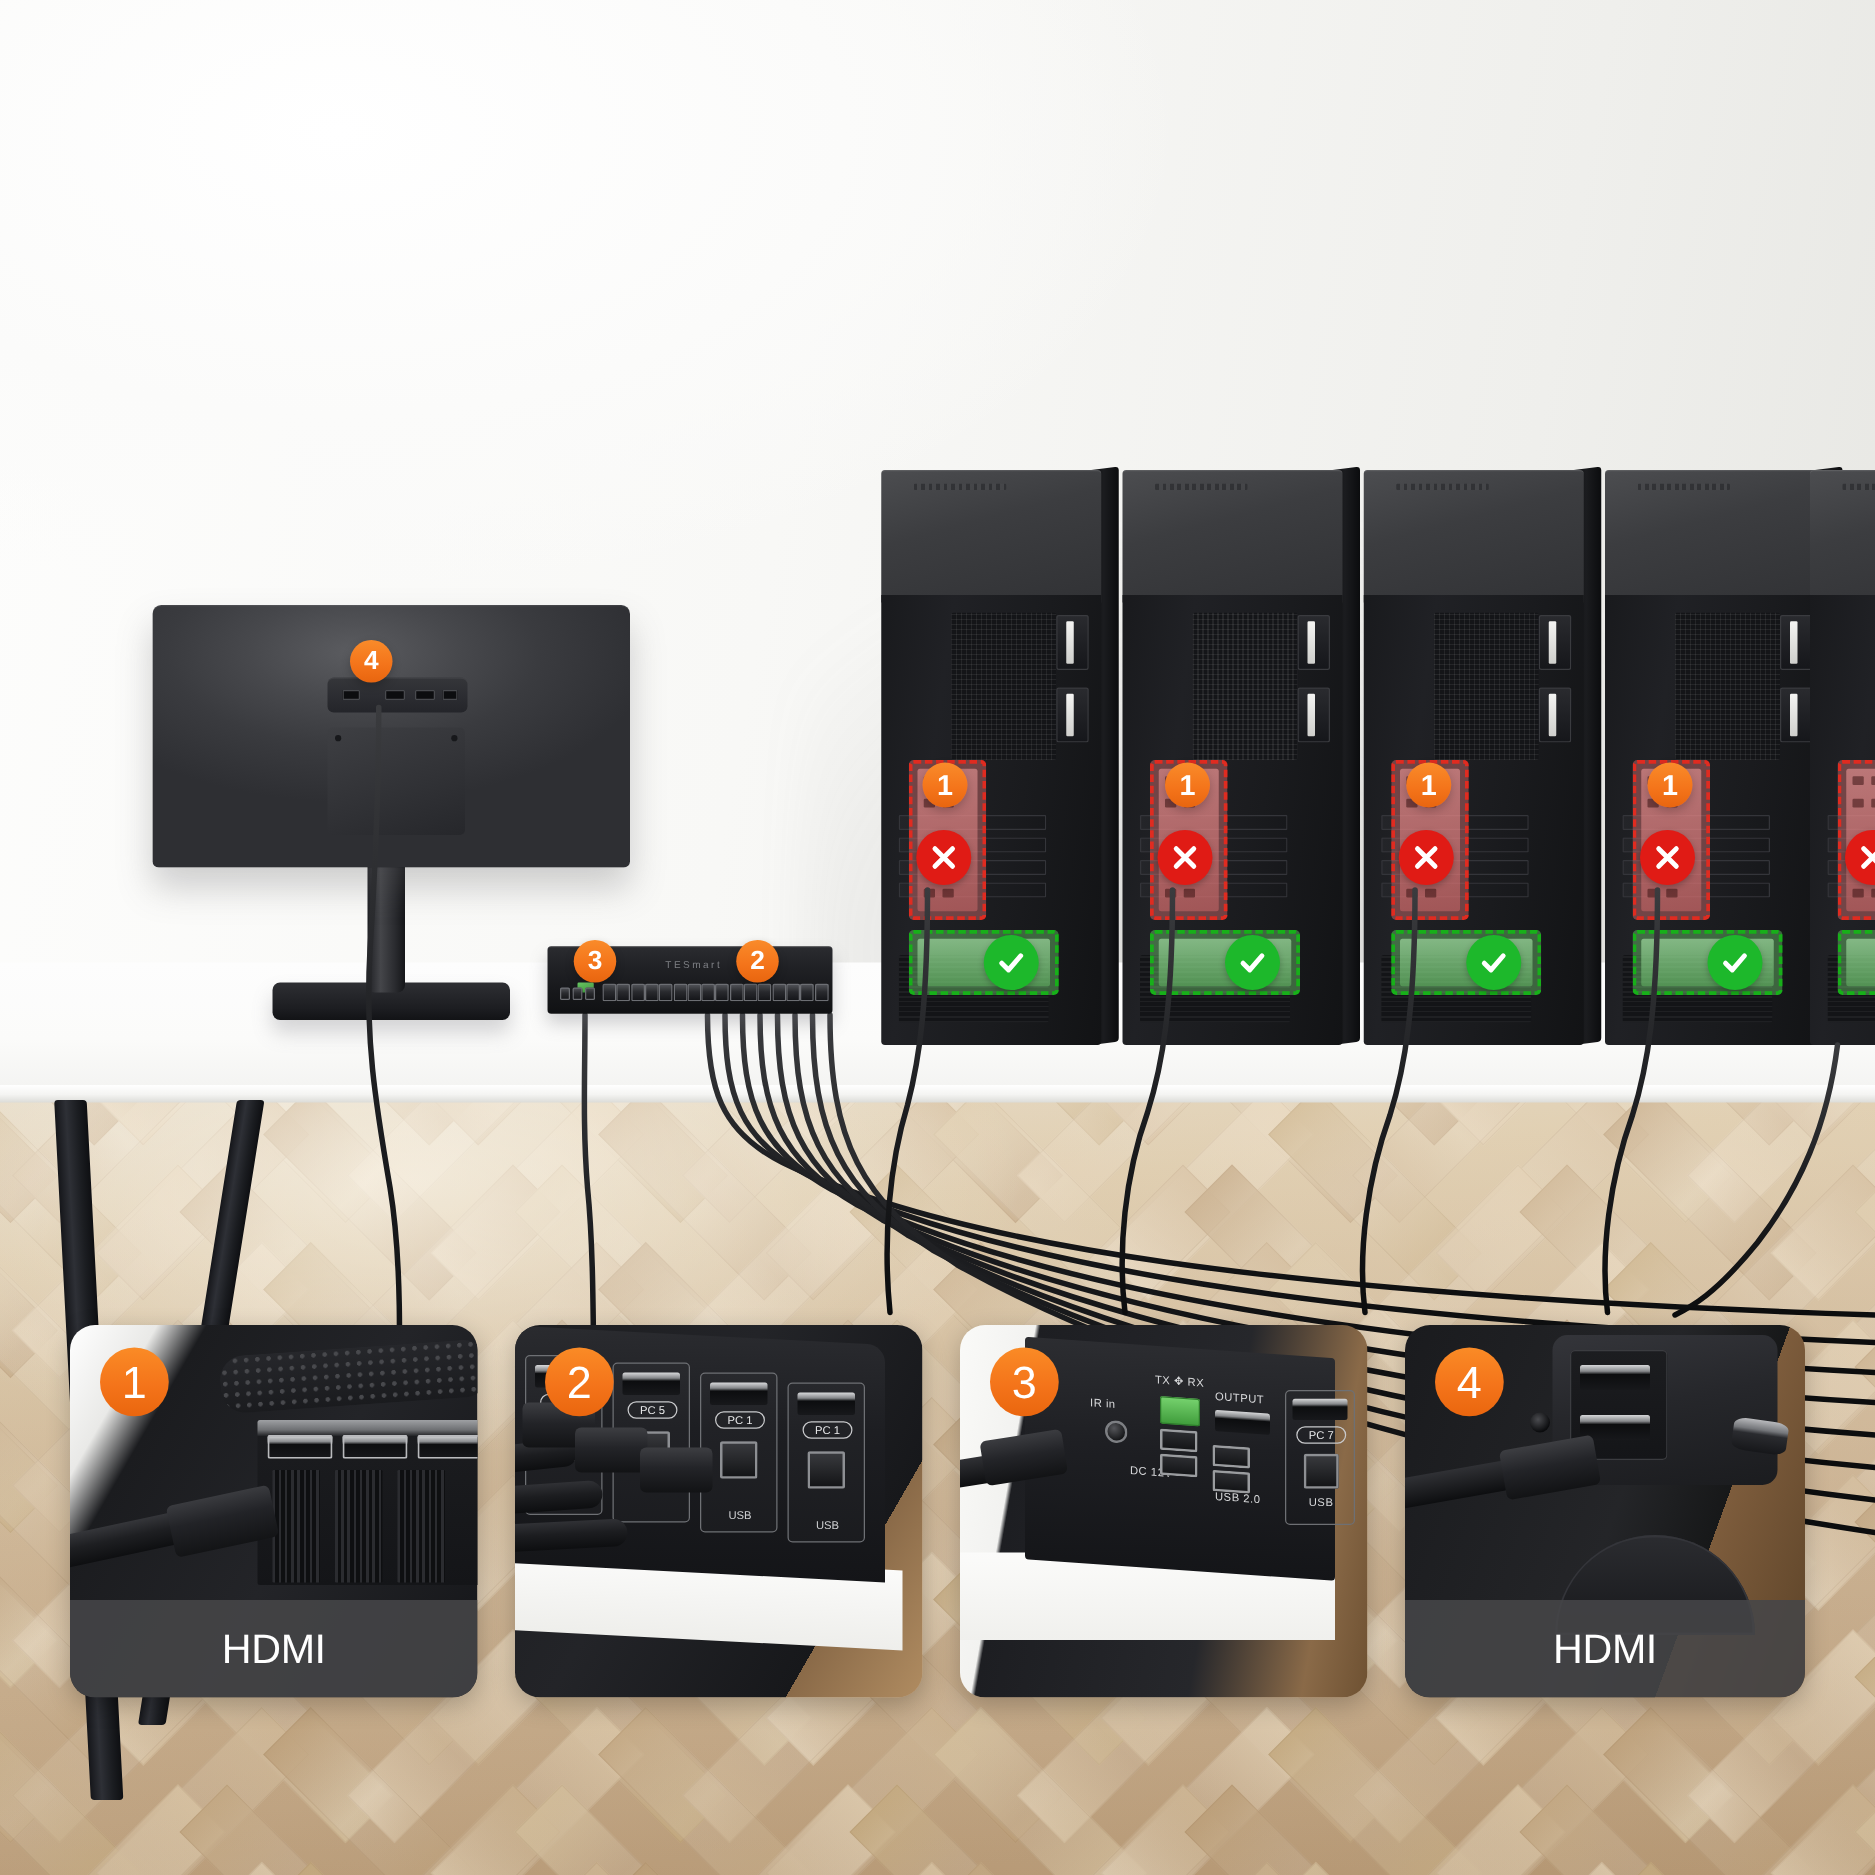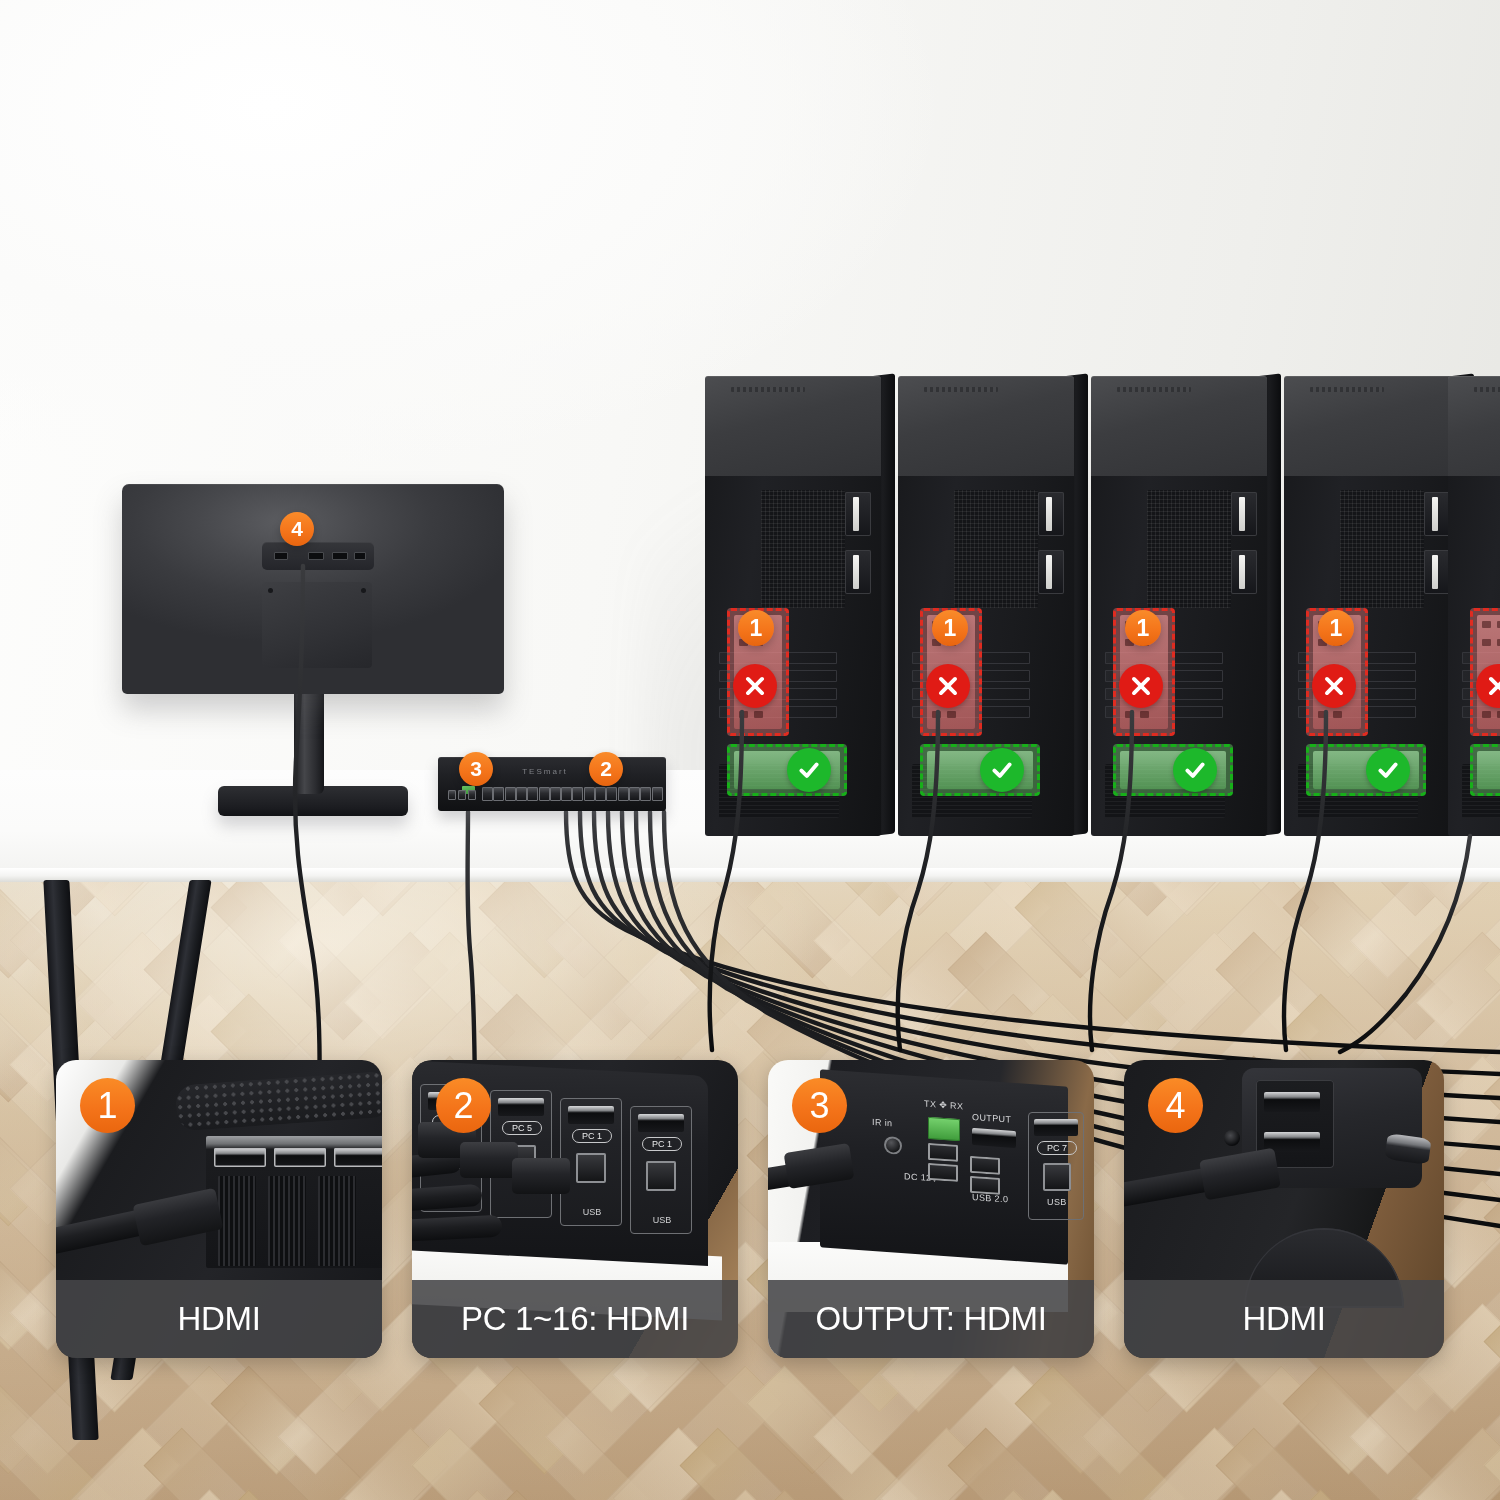--- a/index.html
+++ b/index.html
@@ -117,21 +117,21 @@
   }
 
   
   .kvm { position:absolute; left:438px; top:757px; width:228px; height:54px; z-index:18; }
   .kvm-body {
     position:absolute; inset:0; border-radius:3px;
     background:linear-gradient(180deg,#2b2c30 0%,#202125 32%,#17181b 66%,#101113 100%);
     box-shadow:0 8px 14px rgba(110,110,115,.30), inset 0 1px 0 rgba(255,255,255,.08);
   }
   .kvm-brand {
-    position:absolute; left:52px; top:10px; width:110px; height:11px;
+    position:absolute; left:62px; top:10px; width:110px; height:11px;
     color:#8d8f94; font-size:8px; letter-spacing:2px; text-align:center;
     opacity:.85;
   }
   .kvm-ports { position:absolute; left:6px; top:28px; width:216px; height:20px; }
   .kport {
     position:absolute; top:2px; width:11px; height:14px;
     background:linear-gradient(180deg,#55575c 0%,#2a2b2f 45%,#121316 100%);
     border-radius:1.5px; box-shadow:inset 0 0 0 1px #6c6e73;
   }
   .kgreen {
@@ -973,21 +973,20 @@
         </div>
 
         <div class="p2-cbl" style="left:-60px;top:96px;width:110px;transform:rotate(-6deg);"></div>
         <div class="p2-plug" style="left:6px;top:62px;"></div>
         <div class="p2-cbl" style="left:-50px;top:128px;width:120px;transform:rotate(-4deg);"></div>
         <div class="p2-plug" style="left:48px;top:82px;"></div>
         <div class="p2-cbl" style="left:-40px;top:158px;width:130px;transform:rotate(-3deg);"></div>
         <div class="p2-plug" style="left:100px;top:98px;"></div>
       </div>
       <div class="pbadge">2</div>
-      <div class="cap">PC 1~16: HDMI</div>
     </div>
 
     <div class="panel" style="left:768px;">
       <div class="photo ph3">
         <div class="p3-desk"></div>
         <div class="p3-face">
           <div class="p3-txt" style="left:52px;top:44px;">IR in</div>
           <div class="p3-txt" style="left:104px;top:22px;">TX ✥ RX</div>
           <div class="p3-txt" style="left:152px;top:32px;">OUTPUT</div>
           <div class="p3-txt" style="left:84px;top:96px;">DC 12V</div>
@@ -1003,21 +1002,20 @@
         <div class="p3-cell">
           <div class="p3-hdmi" style="left:5px;top:6px;"></div>
           <div class="p2-lbl" style="left:8px;top:28px;">PC 7</div>
           <div class="p3-usbb" style="left:14px;top:50px;"></div>
           <div class="p3-txt" style="left:18px;top:84px;">USB</div>
         </div>
         <div class="p3-cbl"></div>
         <div class="p3-plug"></div>
       </div>
       <div class="pbadge">3</div>
-      <div class="cap">OUTPUT: HDMI</div>
     </div>
 
     <div class="panel" style="left:1124px;width:320px;">
       <div class="photo ph4">
         <div class="p4-panel"></div>
         <div class="p4-inner">
           <div class="p4-hdmi" style="top:12px;"></div>
           <div class="p4-hdmi" style="top:52px;"></div>
         </div>
         <div class="p4-jack"></div>

